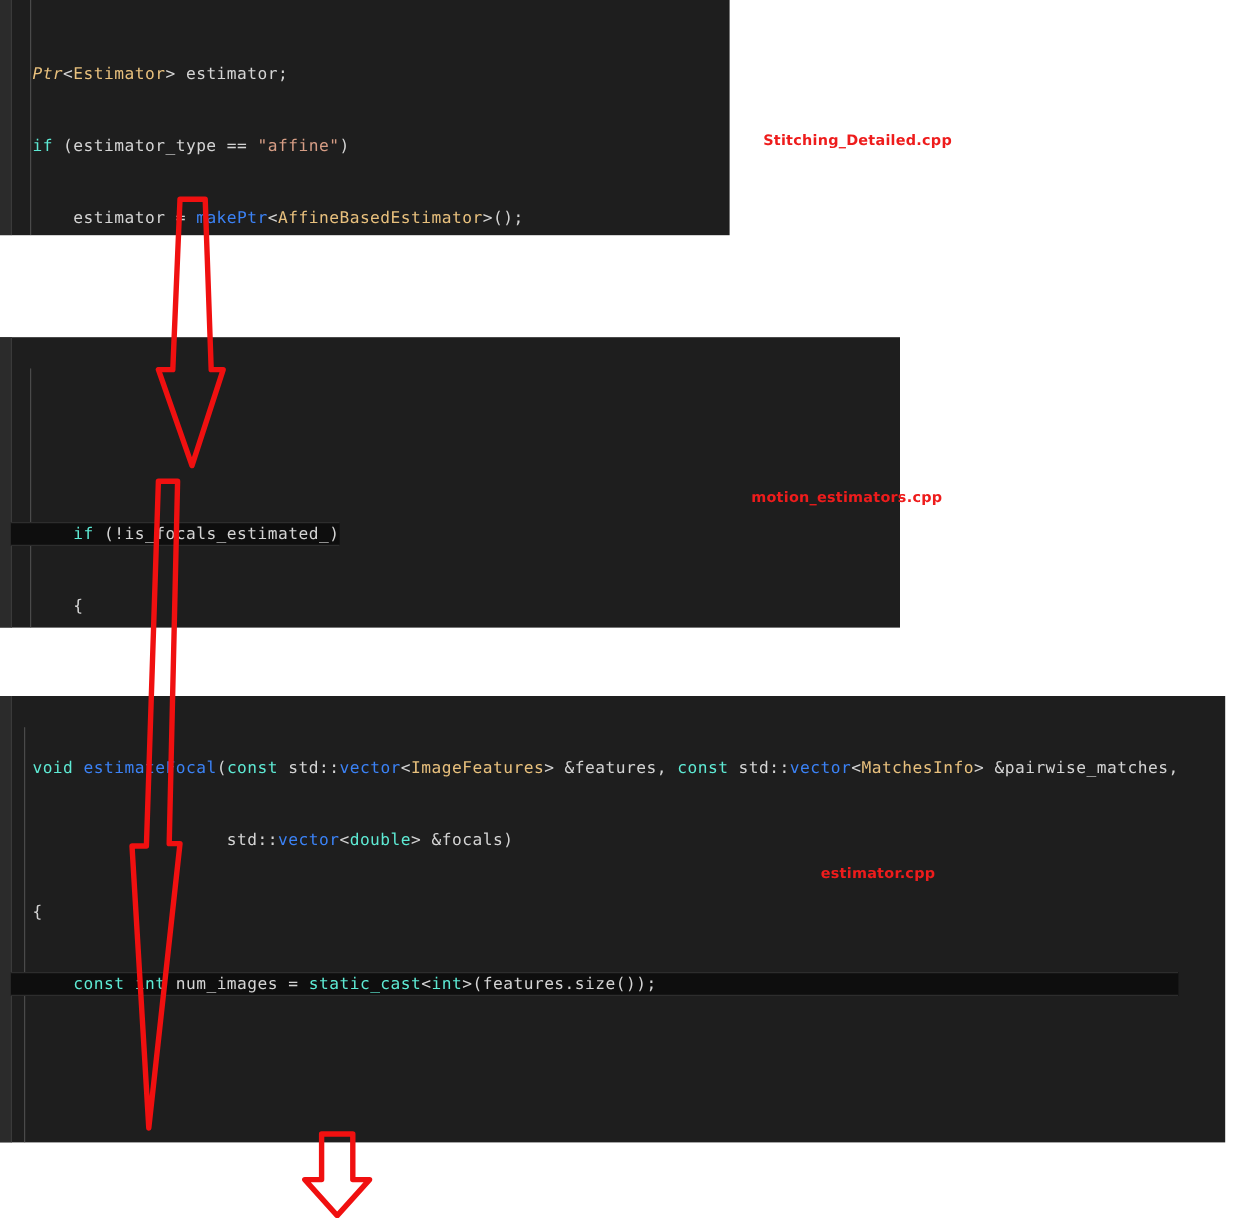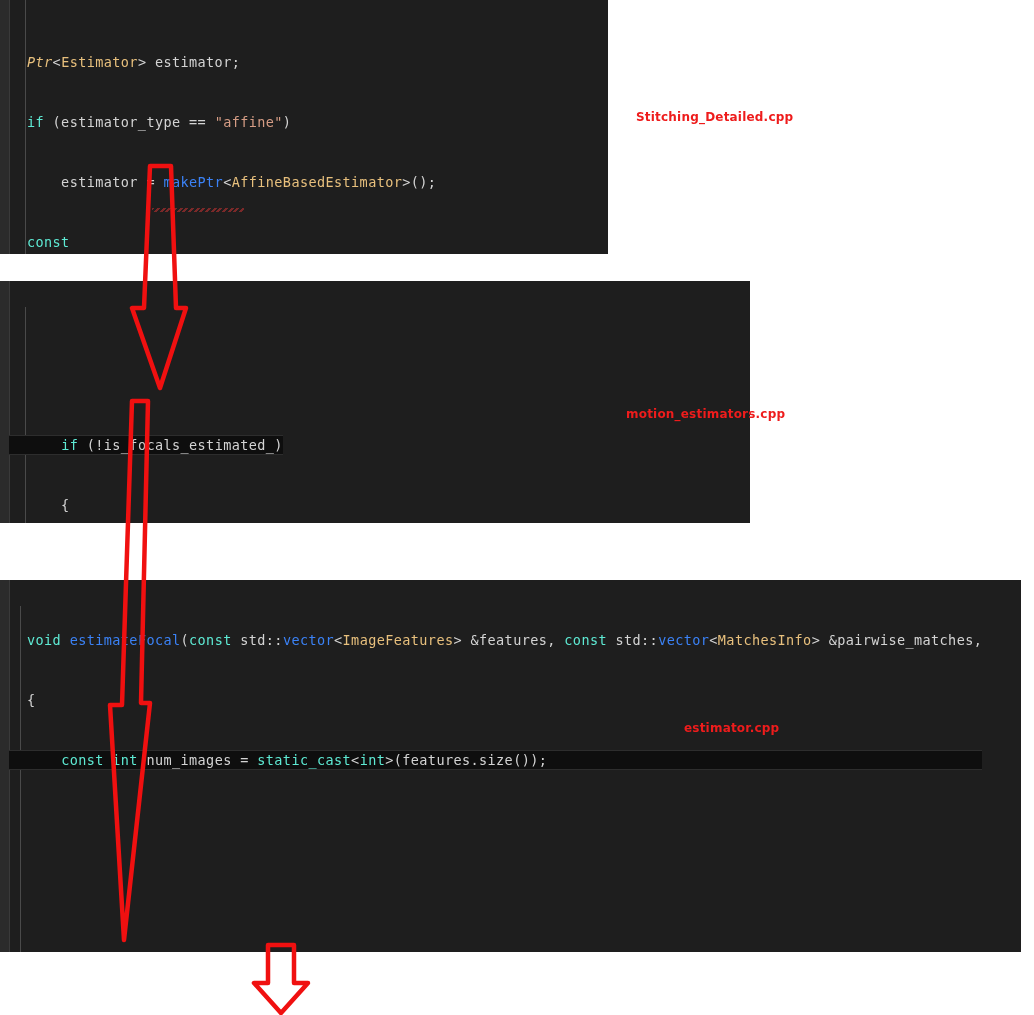--- a/index.html
+++ b/index.html
@@ -85,21 +85,21 @@
   .arrow-layer {
     position: absolute;
     left: 0; top: 0;
     width: 1034px; height: 1015px;
     pointer-events: none;
   }
 </style>
 </head>
 <body>
 
-<div class="panel" style="left:0px; top:0px; width:608px; height:254px;">
+<div class="panel" style="left:0px; top:0px; width:608px; height:196px;">
   <div class="gutter"></div>
   <div class="indent-guide" style="left:25px;"></div>
 
   <div class="code" style="left:9px; top:12px;">
     <div class="line"><span class="ital">Ptr</span><span class="pln">&lt;</span><span class="cls">Estimator</span><span class="pln">&gt; estimator;</span></div>
     <div class="line"><span class="kw">if</span><span class="pln"> (estimator_type == </span><span class="str">"affine"</span><span class="pln">)</span></div>
     <div class="line"><span class="pln">    estimator = </span><span class="fn">makePtr</span><span class="pln">&lt;</span><span class="cls">AffineBasedEstimator</span><span class="pln">&gt;();</span></div>
     <div class="line"><span class="kw">const</span></div>
     
     
@@ -138,20 +138,21 @@
     
   </div>
 </div>
 
 <div class="panel" style="left:0px; top:580px; width:1021px; height:372px;">
   <div class="gutter"></div>
   <div class="indent-guide" style="left:20px; top:26px;"></div>
 
   <div class="code" style="left:9px; top:10px;">
     <div class="line"><span class="kw">void</span><span class="pln"> </span><span class="fn">estimateFocal</span><span class="pln">(</span><span class="kw">const</span><span class="pln"> std::</span><span class="fn">vector</span><span class="pln">&lt;</span><span class="cls">ImageFeatures</span><span class="pln">&gt; &amp;features, </span><span class="kw">const</span><span class="pln"> std::</span><span class="fn">vector</span><span class="pln">&lt;</span><span class="cls">MatchesInfo</span><span class="pln">&gt; &amp;pairwise_matches,</span></div>
+    <div class="line"><span class="pln">                   std::</span><span class="fn">vector</span><span class="pln">&lt;</span><span class="kw">double</span><span class="pln">&gt; &amp;focals)</span></div>
     <div class="line"><span class="pln">{</span></div>
     <div class="line hl"><span class="pln">    </span><span class="kw">const</span><span class="pln"> </span><span class="kw">int</span><span class="pln"> num_images = </span><span class="kw">static_cast</span><span class="pln">&lt;</span><span class="kw">int</span><span class="pln">&gt;(features.size());</span></div>
     <div class="line">&nbsp;</div>
     
     
     
     
     
     
     

